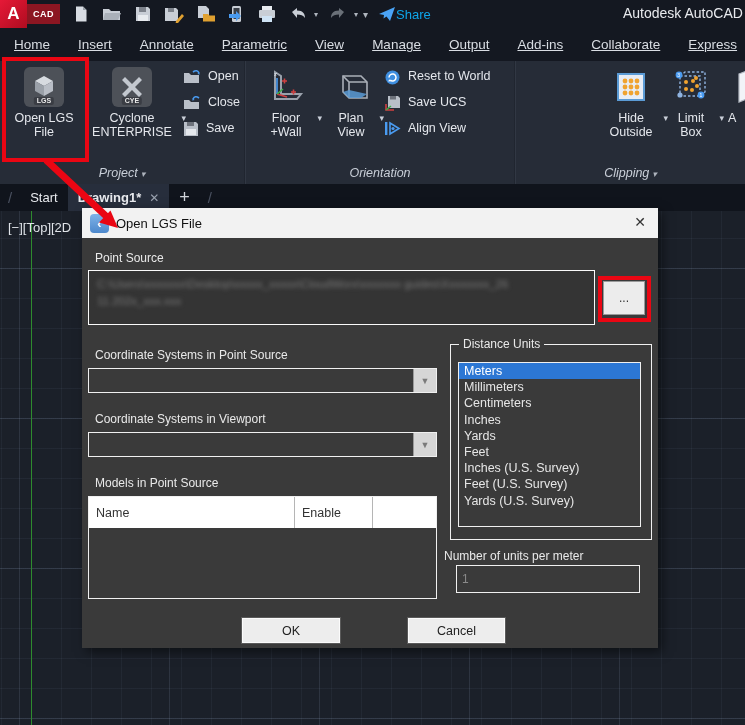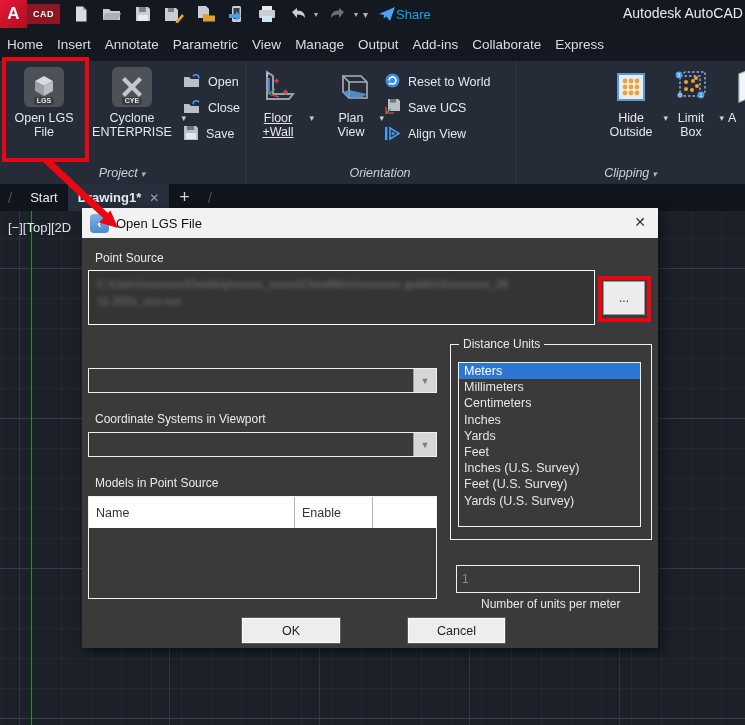--- a/index.html
+++ b/index.html
@@ -13,34 +13,34 @@
   .logo-cad { width:33px; height:20px; margin-top:4px; background:#8c1622; color:#fff; font-weight:bold; font-size:9px; display:flex; align-items:center; justify-content:center; letter-spacing:.5px; }
   .qat { display:flex; align-items:center; margin-left:10px; gap:9px; }
   .qat-btn { width:22px; height:22px; display:flex; align-items:center; justify-content:center; }
   .qat-btn svg { display:block; }
   .caret { font-size:8px; color:#aeb4bd; margin-left:-4px; }
   .share { display:flex; align-items:flex-end; gap:0; margin-left:10px; color:#0ea5e9; font-size:13px; }
   .app-title { position:absolute; left:623px; top:5px; width:122px; color:#e8eaee; font-size:14px; white-space:nowrap; overflow:hidden; }
 
   
   .ribbon-tabs { position:absolute; left:0; top:28px; width:745px; height:33px; background:#141821; display:flex; align-items:center; color:#d9dde3; font-size:13.5px; }
-  .rtab { padding:0 7px; white-space:nowrap; }
+  .rtab { padding:0 14px; white-space:nowrap;text-decoration:underline; }
 
   
   .ribbon { position:absolute; left:0; top:61px; width:745px; height:123px; background:#262c37; display:flex; }
   .panel { position:relative; height:123px; flex:0 0 auto; }
   .panel-sep { width:2px; height:123px; background:linear-gradient(90deg,#181d26,#39404d); flex:0 0 auto; }
   .panel-label { position:absolute; left:0; bottom:4px; width:100%; text-align:center; color:#c9cfd8; font-size:12.5px;font-style:italic; }
   .panel-label .caret { margin-left:3px; font-size:9px; }
   .big-btn { position:absolute; top:6px; display:flex; flex-direction:column; align-items:center; color:#e4e7ec; font-size:12.5px; line-height:1.12; text-align:center; }
   .big-btn .bicon { width:40px; height:40px; display:flex; align-items:center; justify-content:center; margin-bottom:4px; }
   .big-btn .blabel { width:100%; }
   .bcaret { position:absolute; right:-8px; bottom:16px; font-size:9px; color:#c9cfd8; }
   .small-col { position:absolute; top:8px; display:flex; flex-direction:column; gap:6px; }
-  .sbtn { display:flex; align-items:flex-end; gap:7px; color:#e4e7ec; font-size:12.5px; height:20px; white-space:nowrap; }
+  .sbtn { display:flex; align-items:flex-start; gap:7px; color:#e4e7ec; font-size:12.5px; height:20px; white-space:nowrap; }
   .appicon { width:40px; height:40px; background:#4d5158; border-radius:6px; position:relative; display:flex; align-items:center; justify-content:center; }
   .appicon .badge { position:absolute; bottom:2px; left:50%; transform:translateX(-50%); font-size:7px; font-weight:bold; color:#e8e8e8; background:#3a3d44; padding:0 3px; border-radius:2px; }
 
   
   .filetabs { position:absolute; left:0; top:184px; width:745px; height:27px; background:#10141c; display:flex; align-items:center; color:#e8eaee; font-size:13px; }
   .slash { color:#4a5160; font-size:15px; padding:0 8px; }
   .ftab { padding:0 10px; height:27px; display:flex; align-items:center; gap:8px; }
   .ftab.active { background:#272e3c; font-weight:bold; }
   .ftab .close-x { color:#9aa2af; font-size:12px; font-weight:normal; }
   .newtab { color:#d0d4da; font-size:18px; padding:0 10px; }
@@ -239,21 +239,21 @@
         </div>
       </div>
       <div class="panel-label">
         <span>Project</span><span class="caret">▾</span>
       </div>
     </div>
 
     <div class="panel-sep"></div>
 
     <div class="panel" style="width:268px;">
-      <div class="big-btn" style="left:4px; width:56px;text-decoration:underline;">
+      <div class="big-btn" style="left:12px; width:56px;">
         <span class="bicon">
           <svg width="38" height="38" viewBox="0 0 38 38">
             <path d="M8 4 L14 8 V26 L34 26 L30 31 L8 31z" fill="none" stroke="#9aa1ab" stroke-width="2"></path>
             <path d="M8 4 V29" stroke="#9aa1ab" stroke-width="2"></path>
             <path d="M10 10 V26" stroke="#4a9bf0" stroke-width="1.6"></path>
             <path d="M10 26 L20 29" stroke="#d04040" stroke-width="1.6"></path>
             <path d="M10 26 L16 21" stroke="#3fae4a" stroke-width="1.6"></path>
             <text x="7" y="8" fill="#dfe3e8" font-size="6">z</text>
             <path d="M15 13 h5 M17.5 10.5 v5" stroke="#d04040" stroke-width="1.6"></path>
             <path d="M24 24 h5 M26.5 21.5 v5" stroke="#d04040" stroke-width="1.6"></path>
@@ -396,20 +396,21 @@
       <span class="dlg-close">✕</span>
     </div>
 
     <div class="dlg-label" style="left:13px; top:43px;">Point Source</div>
     <div class="pathbox">
       <div class="pathtext">C:\Users\xxxxxxx\Desktop\xxxxx_xxxxx\CloudWorx\xxxxxxx guides\Xxxxxxxx_26</div>
       <div class="pathtext">11.202x_xxx.xxx</div>
     </div>
     <div class="browse-btn">...</div>
 
+    <div class="dlg-label" style="left:13px; top:140px;">Coordinate Systems in Point Source</div>
     <div class="combo" style="top:160px;">
       <span class="combo-fill"></span>
       <span class="combo-arrow">▼</span>
     </div>
 
     <div class="dlg-label" style="left:13px; top:204px;">Coordinate Systems in Viewport</div>
     <div class="combo" style="top:224px;">
       <span class="combo-fill"></span>
       <span class="combo-arrow">▼</span>
     </div>
@@ -431,21 +432,21 @@
         <div class="unit-item">Centimeters</div>
         <div class="unit-item">Inches</div>
         <div class="unit-item">Yards</div>
         <div class="unit-item">Feet</div>
         <div class="unit-item">Inches (U.S. Survey)</div>
         <div class="unit-item">Feet (U.S. Survey)</div>
         <div class="unit-item">Yards (U.S. Survey)</div>
       </div>
     </div>
 
-    <div class="dlg-label" style="left:399px; top:341px;margin-top:48px;">Number of units per meter</div>
+    <div class="dlg-label" style="left:362px; top:341px;">Number of units per meter</div>
     <input class="num-input" value="1" style="">
 
     <div class="dlg-btn ok-btn">OK</div>
     <div class="dlg-btn cancel-btn">Cancel</div>
   </div>
 
   <div class="red-box red-box-1"></div>
   <div class="red-box red-box-browse"></div>
   <svg class="arrow-svg" viewBox="0 0 92 76">
     <line x1="8" y1="2" x2="68" y2="58" stroke="#ea0613" stroke-width="7"></line>

